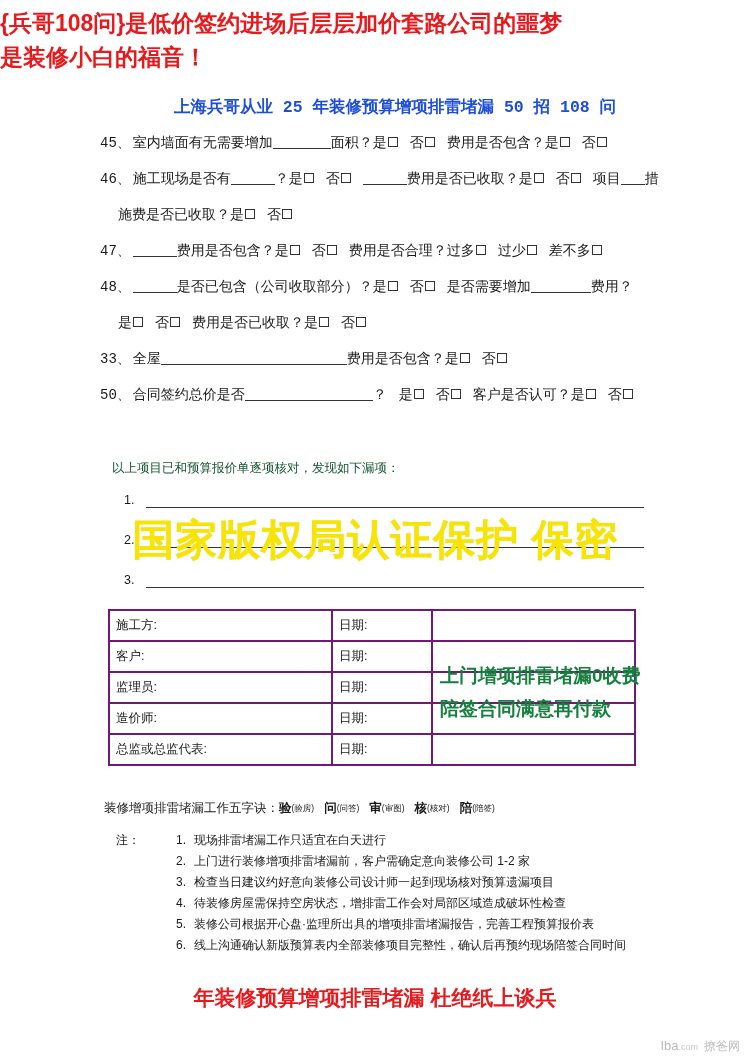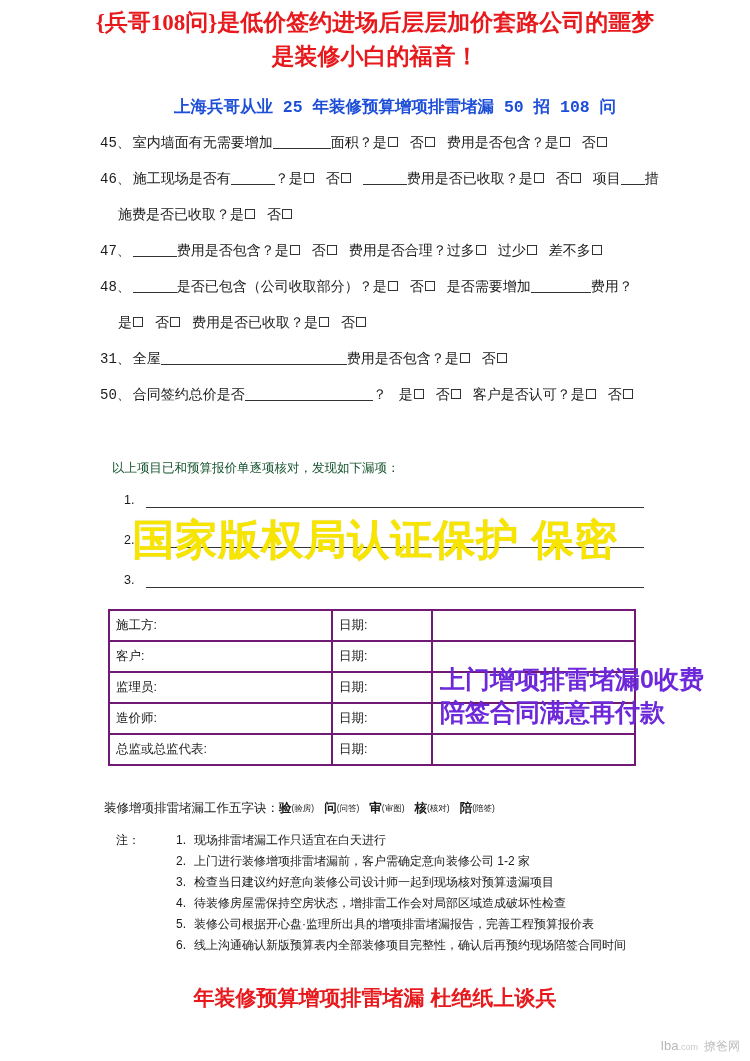--- a/index.html
+++ b/index.html
@@ -17,27 +17,26 @@
     overflow: hidden;
     background: #ffffff;
   }
 
   
   .top-headline {
     position: absolute;
     top: 6px;
     left: 0;
     width: 750px;
-    text-align: center;
     color: #e8191c;
     font-size: 23px;
     font-weight: bold;
     line-height: 34px;
     letter-spacing: 0px;
-    font-family: Liberation Serif, serif;
+    font-family: Liberation Sans, sans-serif;
   }
   .top-headline .l2 { display: block; }
 
   
   .doc-title {
     position: absolute;
     top: 96px;
     left: 0;
     width: 750px;
     text-align: center;
@@ -185,22 +184,22 @@
     white-space: nowrap;
   }
   .notes ol li .idx {
     display: inline-block;
     width: 18px;
   }
 
   
   .red-stamp {
     position: absolute;
-    color: #6d28d9;
-    font-size: 25px;
+    color: #15803d;
+    font-size: 19px;
     font-weight: bold;
     font-family: "Liberation Sans", sans-serif;
     white-space: nowrap;
   }
   .red-stamp.r1 { left: 440px; top: 663px; }
   .red-stamp.r2 { left: 440px; top: 696px; }
 
   .bottom-red {
     position: absolute;
     left: 0;
@@ -254,21 +253,21 @@
 
   <div class="doc-title">上海兵哥从业 25 年装修预算增项排雷堵漏 50 招 108 问</div>
 
   <div class="qlist" id="qlist">
       <div class="qrow"><span class="qnum">45、</span><span>室内墙面有无需要增加</span><span class="blank" style="width: 58px;"></span><span>面积？是</span><span class="bx"></span><span class="sp"></span><span>否</span><span class="bx"></span><span class="sp"></span><span>费用是否包含？是</span><span class="bx"></span><span class="sp"></span><span>否</span><span class="bx"></span></div>
       <div class="qrow"><span class="qnum">46、</span><span>施工现场是否有</span><span class="blank" style="width: 44px;"></span><span>？是</span><span class="bx"></span><span class="sp"></span><span>否</span><span class="bx"></span><span class="sp"></span><span class="blank" style="width: 44px;"></span><span>费用是否已收取？是</span><span class="bx"></span><span class="sp"></span><span>否</span><span class="bx"></span><span class="sp"></span><span>项目</span><span class="blank" style="width: 24px;"></span><span>措</span></div>
       <div class="qrow indent"><span>施费是否已收取？是</span><span class="bx"></span><span class="sp"></span><span>否</span><span class="bx"></span></div>
       <div class="qrow"><span class="qnum">47、</span><span class="blank" style="width: 44px;"></span><span>费用是否包含？是</span><span class="bx"></span><span class="sp"></span><span>否</span><span class="bx"></span><span class="sp"></span><span>费用是否合理？过多</span><span class="bx"></span><span class="sp"></span><span>过少</span><span class="bx"></span><span class="sp"></span><span>差不多</span><span class="bx"></span></div>
       <div class="qrow"><span class="qnum">48、</span><span class="blank" style="width: 44px;"></span><span>是否已包含（公司收取部分）？是</span><span class="bx"></span><span class="sp"></span><span>否</span><span class="bx"></span><span class="sp"></span><span>是否需要增加</span><span class="blank" style="width: 60px;"></span><span>费用？</span></div>
       <div class="qrow indent"><span>是</span><span class="bx"></span><span class="sp"></span><span>否</span><span class="bx"></span><span class="sp"></span><span>费用是否已收取？是</span><span class="bx"></span><span class="sp"></span><span>否</span><span class="bx"></span></div>
-      <div class="qrow"><span class="qnum">31、</span><span>全屋</span><span class="blank" style="width: 186px;"></span><span>费用是否包含？是</span><span class="bx"></span><span class="sp"></span><span>否</span><span class="bx"></span></div>
+      <div class="qrow"><span class="qnum">33、</span><span>全屋</span><span class="blank" style="width: 186px;"></span><span>费用是否包含？是</span><span class="bx"></span><span class="sp"></span><span>否</span><span class="bx"></span></div>
       <div class="qrow"><span class="qnum">50、</span><span>合同签约总价是否</span><span class="blank" style="width: 128px;"></span><span>？</span><span class="sp"></span><span>是</span><span class="bx"></span><span class="sp"></span><span>否</span><span class="bx"></span><span class="sp"></span><span>客户是否认可？是</span><span class="bx"></span><span class="sp"></span><span>否</span><span class="bx"></span></div>
     </div>
 
   <div class="notice">以上项目已和预算报价单逐项核对，发现如下漏项：</div>
 
   <div class="numbered" id="numbered">
       <div class="nrow">
         <span class="nidx">1.</span>
         <span class="nline"></span>
       </div>

